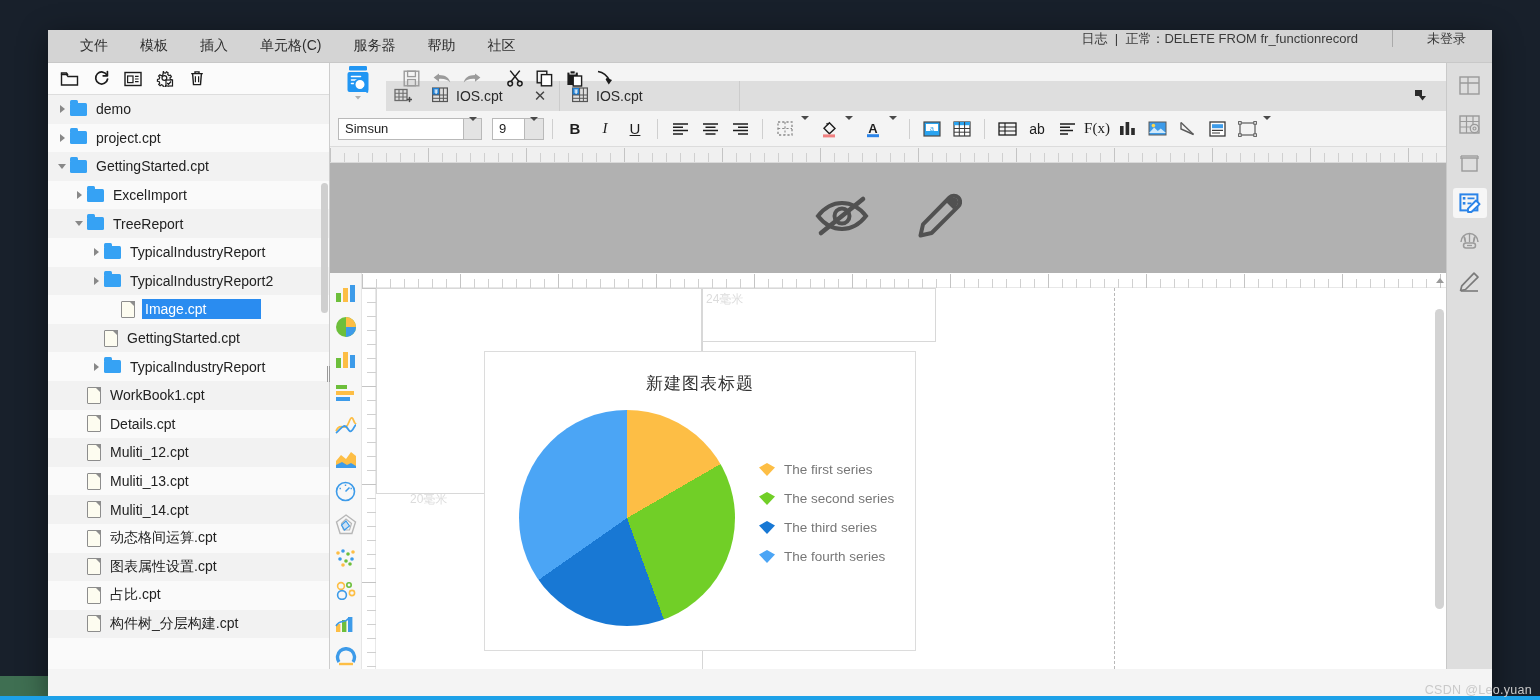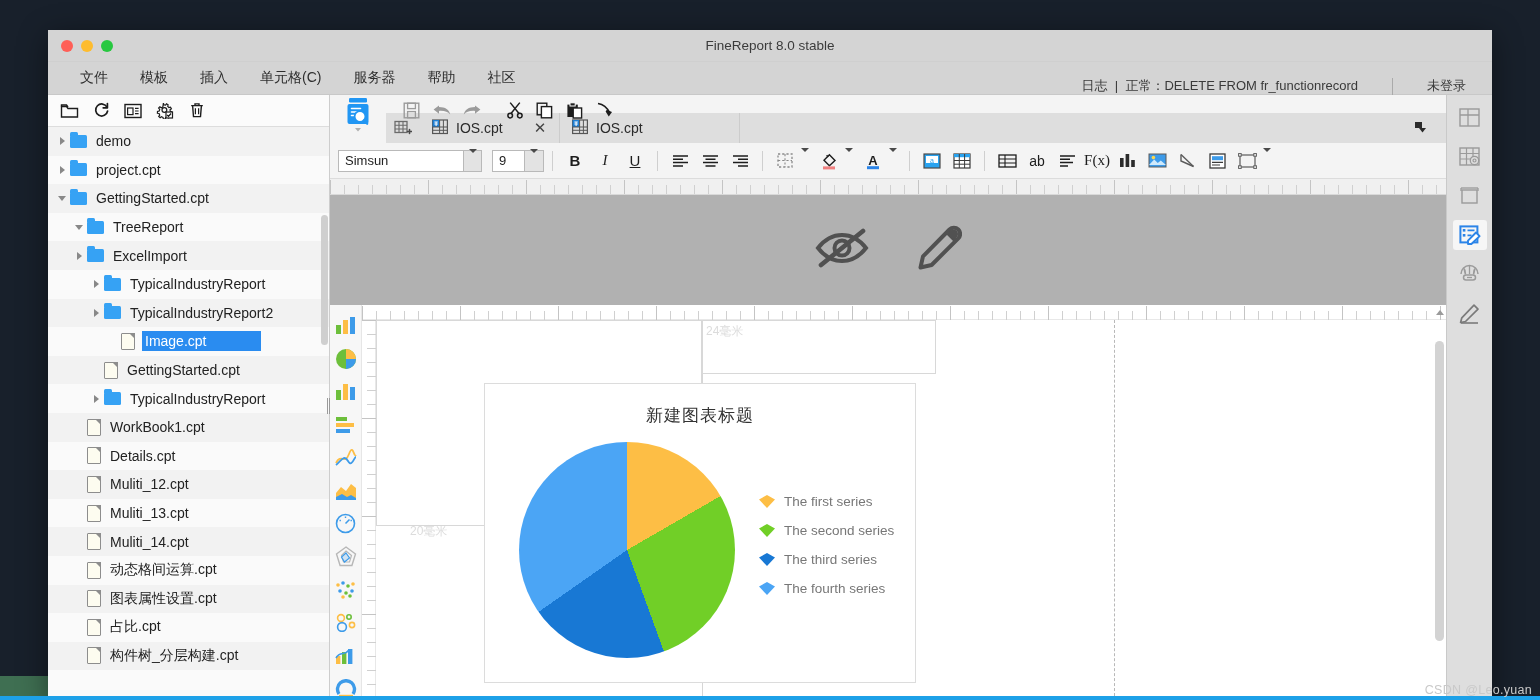--- a/index.html
+++ b/index.html
@@ -40,21 +40,21 @@
     display: flex; align-items: center;
     border-bottom: 1px solid #c8c8c8;
   }
   .menu-item {
     font-size: 14px; color: #2e2e2e; padding: 3px 10px; margin-left: 12px;
     cursor: default; white-space: nowrap;
   }
   .menu-item:first-child { margin-left: 22px; }
   .menu-right {
     position: absolute; right: 0; top: 0; height: 33px;
-    display: flex; align-items: flex-end; font-size: 13px; color: #3a3a3a;
+    display: flex; align-items: flex-start; font-size: 13px; color: #3a3a3a;
   }
   .log-status { white-space: nowrap; }
   .menu-sep {
     display: inline-block; width: 1px; height: 17px;
     background: #aaa; margin: 0 34px;
   }
   .login-state { margin-right: 26px; white-space: nowrap; }
   
   .body-row { display: flex; height: 606px; background: #000000; }
   
@@ -300,28 +300,20 @@
   }
 </style>
 </head>
 <body>
 
 <div class="desktop">
   <div class="green-strip"></div>
 
   <div class="window">
 
-    <div class="titlebar">
-      <div class="traffic">
-        <span class="dot red"></span>
-        <span class="dot yellow"></span>
-        <span class="dot green"></span>
-      </div>
-      <div class="win-title">FineReport 8.0 stable</div>
-    </div>
 
     <div class="menubar">
       <div class="menu-item">文件</div>
       <div class="menu-item">模板</div>
       <div class="menu-item">插入</div>
       <div class="menu-item">单元格(C)</div>
       <div class="menu-item">服务器</div>
       <div class="menu-item">帮助</div>
       <div class="menu-item">社区</div>
       <div class="menu-right">
@@ -381,28 +373,28 @@
               <span class="tw collapsed"></span>
               <span class="folder-ic"></span>
               <span class="node-label">project.cpt</span>
             </div>
             <div class="tree-row" style="padding-left: 6px;">
               <span class="tw expanded"></span>
               <span class="folder-ic"></span>
               <span class="node-label">GettingStarted.cpt</span>
             </div>
             <div class="tree-row" style="padding-left: 23px;">
+              <span class="tw collapsed"></span>
+              <span class="folder-ic"></span>
+              <span class="node-label">ExcelImport</span>
+            </div>
+            <div class="tree-row" style="padding-left: 23px;">
               <span class="tw expanded"></span>
               <span class="folder-ic"></span>
               <span class="node-label">TreeReport</span>
-            </div>
-            <div class="tree-row" style="padding-left: 23px;">
-              <span class="tw collapsed"></span>
-              <span class="folder-ic"></span>
-              <span class="node-label">ExcelImport</span>
             </div>
             <div class="tree-row" style="padding-left: 40px;">
               <span class="tw collapsed"></span>
               <span class="folder-ic"></span>
               <span class="node-label">TypicalIndustryReport</span>
             </div>
             <div class="tree-row" style="padding-left: 40px;">
               <span class="tw collapsed"></span>
               <span class="folder-ic"></span>
               <span class="node-label">TypicalIndustryReport2</span>

